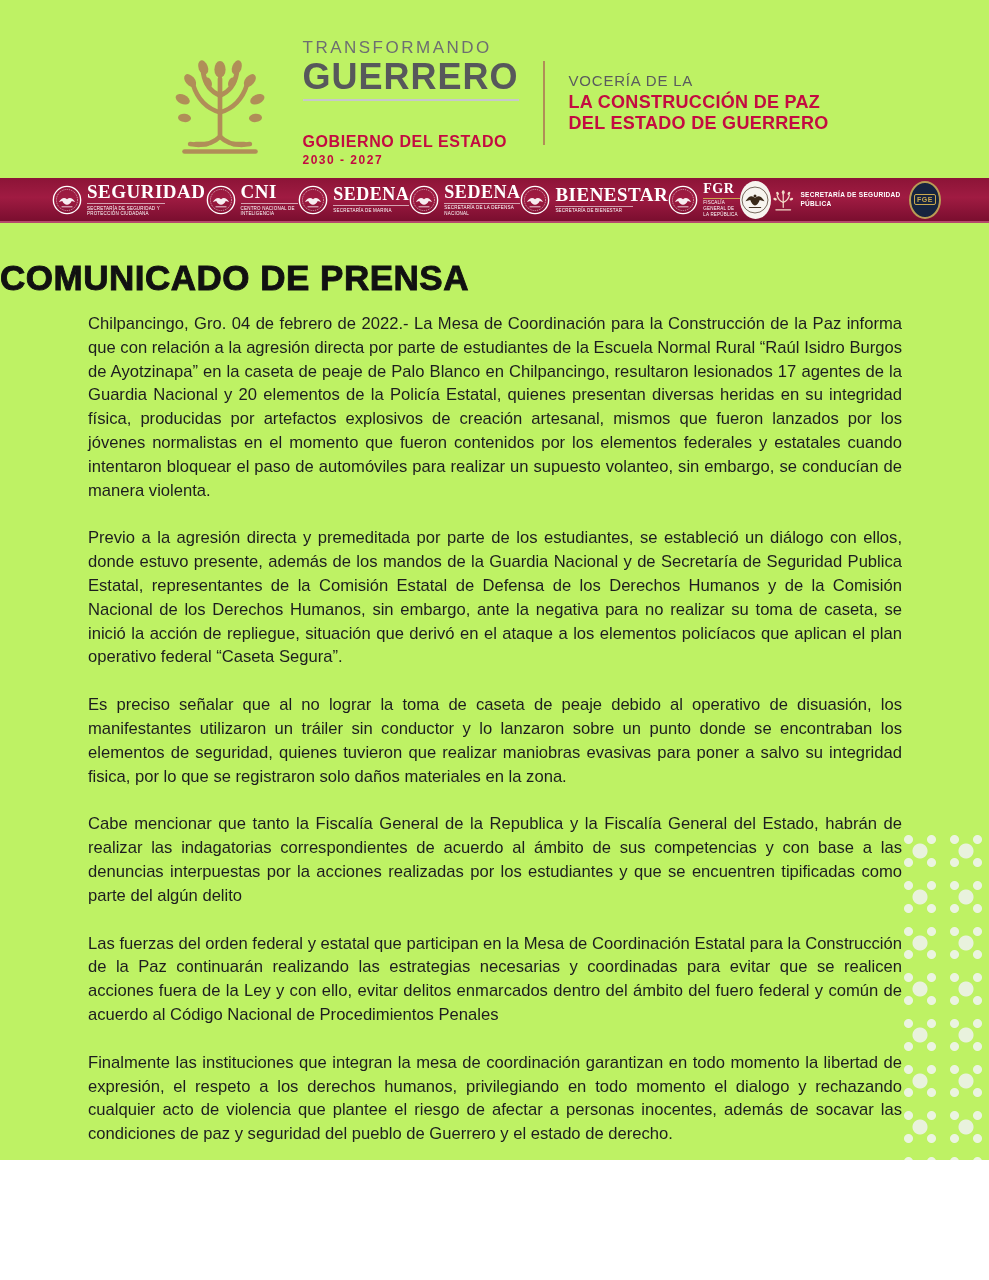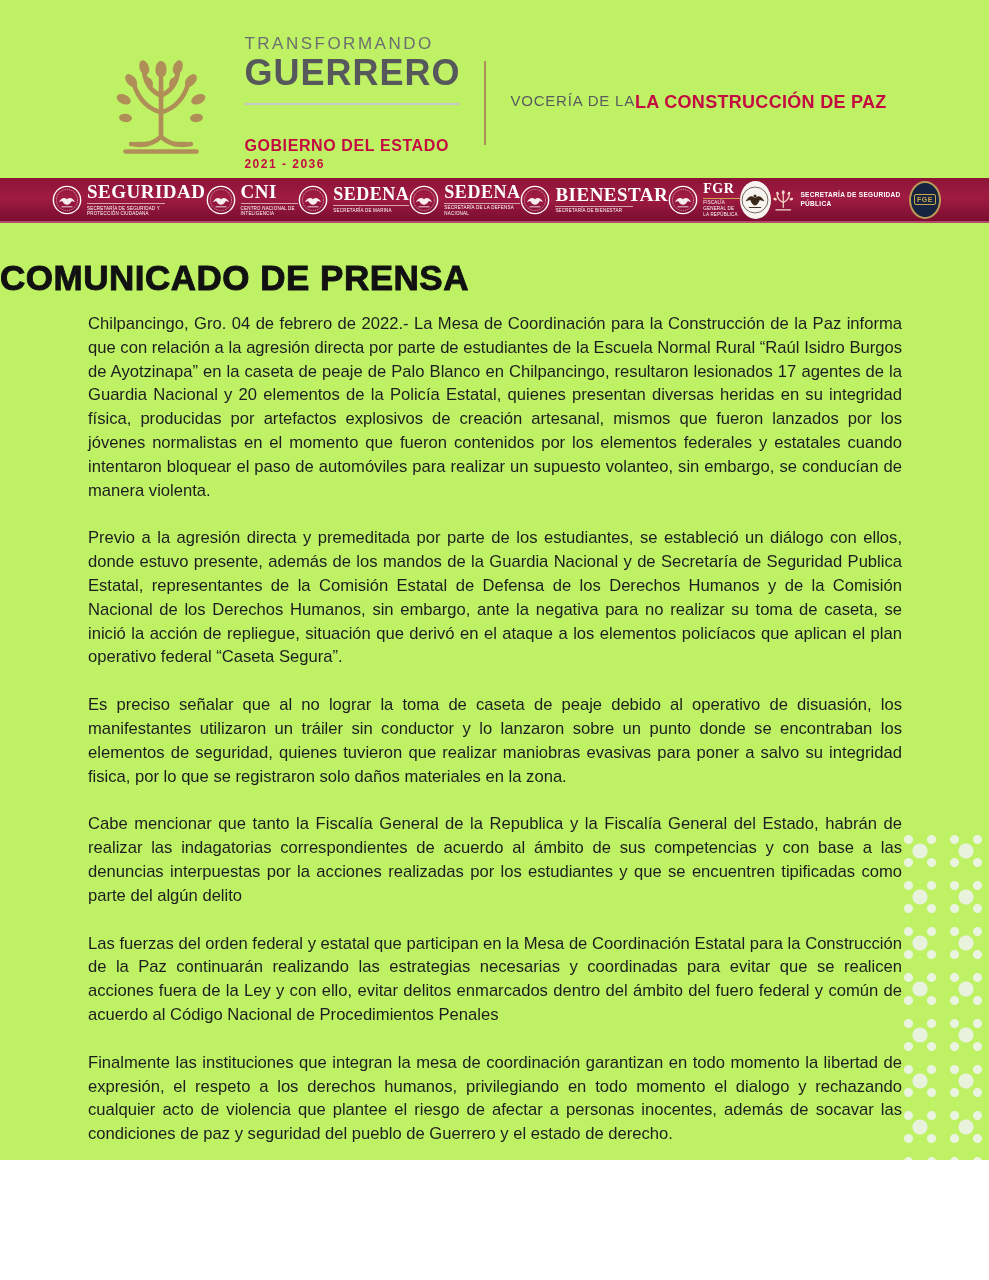--- a/index.html
+++ b/index.html
@@ -6,25 +6,25 @@
   .page{position:relative;width:989px;height:1160px;background:#bef264;overflow:hidden;
         font-family:"Liberation Sans", sans-serif;}
 
   
   .header{position:absolute;top:38px;left:0;width:100%;height:130px;
           display:flex;justify-content:center;align-items:center;gap:24px;}
   .tree-logo{width:118px;height:112px;flex:0 0 auto;}
   .brand-block{display:flex;flex-direction:column;line-height:1.05;}
   .brand-line1{color:#6d6e71;font-size:17px;letter-spacing:2.5px;font-weight:500;}
   .brand-line2{color:#57585b;font-size:36px;font-weight:bold;letter-spacing:1px;
-               border-bottom:2px solid #c7c8ca;padding-bottom:11px;margin:1px 0 4px 0;}
+               border-bottom:2px solid #c7c8ca;padding-bottom:3px;margin:1px 0 4px 0;}
   .brand-line3{color:#c30b41;font-size:16px;font-weight:bold;letter-spacing:0.6px;margin-top:29px;}
   .brand-line4{color:#c30b41;font-size:12px;font-weight:bold;letter-spacing:1.5px;margin-top:3px;}
   .header-divider{width:2px;height:84px;background:#b08e58;flex:0 0 auto;}
-  .voceria-block{display:flex;flex-direction:row;line-height:1.18;}
+  .voceria-block{display:flex;flex-direction:column;line-height:1.18;}
   .voceria-line1{color:#5a5b5e;font-size:15px;font-weight:500;letter-spacing:0.8px;margin-bottom:2px;}
   .voceria-strong{color:#c30b41;font-size:18px;font-weight:bold;letter-spacing:0.3px;}
 
   
   .banner{position:absolute;top:178px;left:0;width:100%;height:45px;
           background:linear-gradient(180deg,#8c1437 0%,#a01b42 45%,#7a0e2f 100%);
           border-bottom:2px solid #b5496b;
           display:flex;align-items:center;justify-content:space-between;
           padding:0 48px 0 52px;box-sizing:border-box;}
   .gov-logo{display:flex;align-items:center;gap:5px;color:#fff;}
@@ -99,28 +99,29 @@
         <ellipse cx="98" cy="76" rx="4.5" ry="7" transform="rotate(85 98 76)"></ellipse>
         <ellipse cx="47" cy="38" rx="4" ry="6" transform="rotate(-25 47 38)"></ellipse>
         <ellipse cx="73" cy="38" rx="4" ry="6" transform="rotate(25 73 38)"></ellipse>
       </g>
     </svg>
 
     <div class="brand-block">
       <span class="brand-line1">TRANSFORMANDO</span>
       <span class="brand-line2">GUERRERO</span>
       <span class="brand-line3">GOBIERNO DEL ESTADO</span>
-      <span class="brand-line4">2021 - 2036</span>
+      <span class="brand-line4">2030 - 2027</span>
     </div>
 
     <div class="header-divider"></div>
 
     <div class="voceria-block">
       <span class="voceria-line1">VOCERÍA DE LA</span>
       <span class="voceria-strong">LA CONSTRUCCIÓN DE PAZ</span>
+      <span class="voceria-strong">DEL ESTADO DE GUERRERO</span>
     </div>
   </div>
 
   <div class="banner">
 
     <div class="gov-logo">
       <svg class="gov-seal" viewBox="0 0 44 44">
         <circle cx="22" cy="22" r="20" stroke="#fff" stroke-width="2" fill="none"></circle>
         <circle cx="22" cy="22" r="15.5" stroke="#fff" stroke-width="0.8" fill="none" stroke-dasharray="1.6 1.2"></circle>
         <path d="M10 25 Q16 16 22 21 Q28 16 34 25 L29 23.5 Q26 29 22 29 Q18 29 15 23.5 Z" fill="#fff" opacity="0.92"></path>

